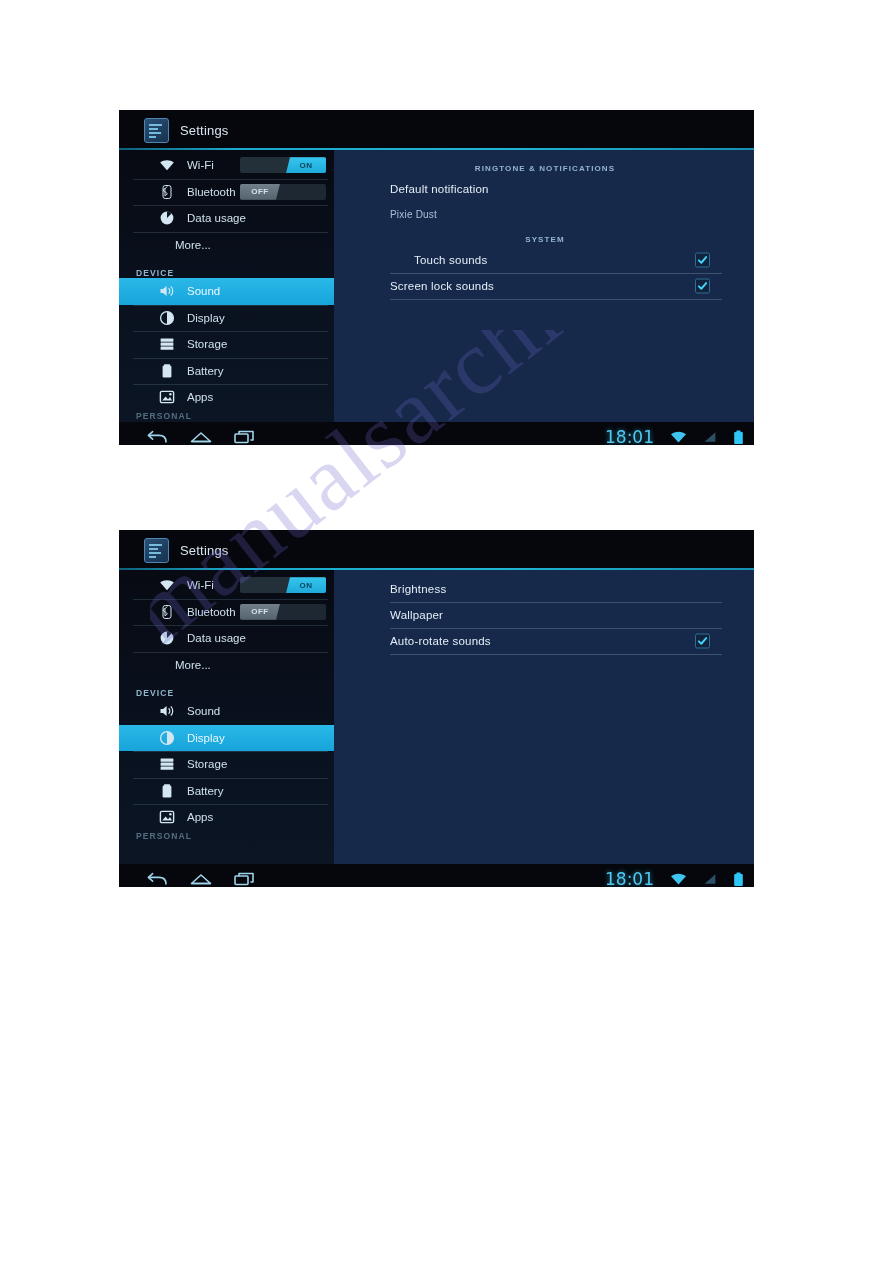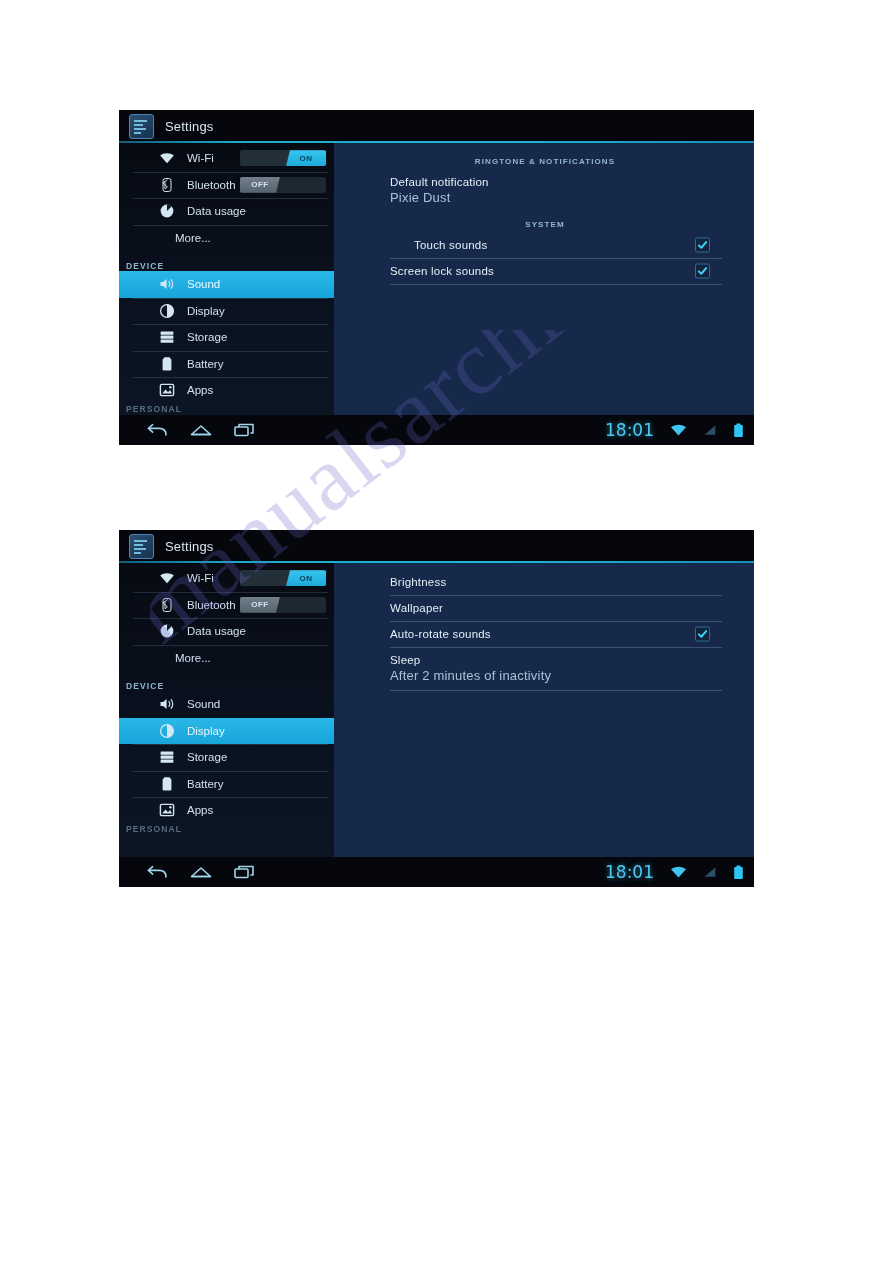--- a/index.html
+++ b/index.html
@@ -48,25 +48,25 @@
     background: #05080f;
     overflow: hidden;
     z-index: 10;
   }
   #shot-1 { top: 110px;  height: 335px; }
   #shot-2 { top: 530px;  height: 357px; }
 
   
   .action-bar {
     position: relative;
-    height: 33px;
+    height: 40px;
     background: #05070c;
     display: flex;
     align-items: center;
-    padding-left: 10px;
+    padding-left: 25px;
     box-sizing: border-box;
   }
   .action-bar::after {
     content: "";
     position: absolute;
     left: 0; right: 0; bottom: 0;
     height: 2px;
     background: linear-gradient(90deg,#0f6f8e 0%, #1ec6ee 18%, #24d4f7 60%, #19a8cf 100%);
     opacity: .85;
   }
@@ -145,21 +145,21 @@
     position: relative;
     display: block;
   }
   .side-label { white-space: nowrap; }
   .side-row.no-icon { padding-left: 56px; }
 
   .side-header {
     height: 20px;
     display: flex;
     align-items: flex-end;
-    padding-left: 7px;
+    padding-left: 17px;
     color: #8fb4cc;
     font-size: 8.5px;
     letter-spacing: 1.1px;
     font-weight: bold;
     box-sizing: border-box;
     position: relative;
   }
   .side-header.clipped {
     height: 9px;
     overflow: hidden;
@@ -221,22 +221,22 @@
     height: 1px;
     background: rgba(160,190,215,.28);
   }
   .c-title {
     color: #e4eef6;
     font-size: 11.5px;
     letter-spacing: .2px;
   }
   .c-sub {
     color: #a9c2d6;
-    font-size: 13px;
-    margin-top: 2px;
+    font-size: 10px;
+    margin-top: 14px;
     letter-spacing: .2px;
   }
   .c-head {
     color: #93b4d0;
     font-size: 8px;
     font-weight: bold;
     letter-spacing: 1.1px;
     padding: 8px 0 3px 0;
     margin-left: -32px;
     position: relative;
@@ -544,26 +544,20 @@
         <div class="c-item has-check">
           <div style="flex:1 1 auto;">
             <div class="c-title">Auto-rotate sounds</div>
           </div>
           <span class="c-checkbox">
             <svg width="11" height="11" viewBox="0 0 12 12" fill="none" stroke="#3fd2f5" stroke-width="2.1" stroke-linecap="round" stroke-linejoin="round">
               <path d="M2 6.4 4.7 9 10 2.8"></path>
             </svg>
           </span>
         </div>
-        <div class="c-item">
-          <div style="flex:1 1 auto;">
-            <div class="c-title">Sleep</div>
-            <div class="c-sub">After 2 minutes of inactivity</div>
-          </div>
-        </div>
         <div class="c-divider" style="position: relative; height: 1px;"></div>
       </div>
     </div>
     <div class="navbar">
       <div class="nav-btn">
         <svg width="24" height="18" viewBox="0 0 24 18" fill="none" stroke="#9fd4ea" stroke-width="1.6" stroke-linecap="round" stroke-linejoin="round">
           <path d="M21 14c0-4.2-2.4-6.6-7-6.6H4"></path>
           <path d="M7.6 3.6 3.4 7.4l4.2 3.8"></path>
         </svg>
       </div>

